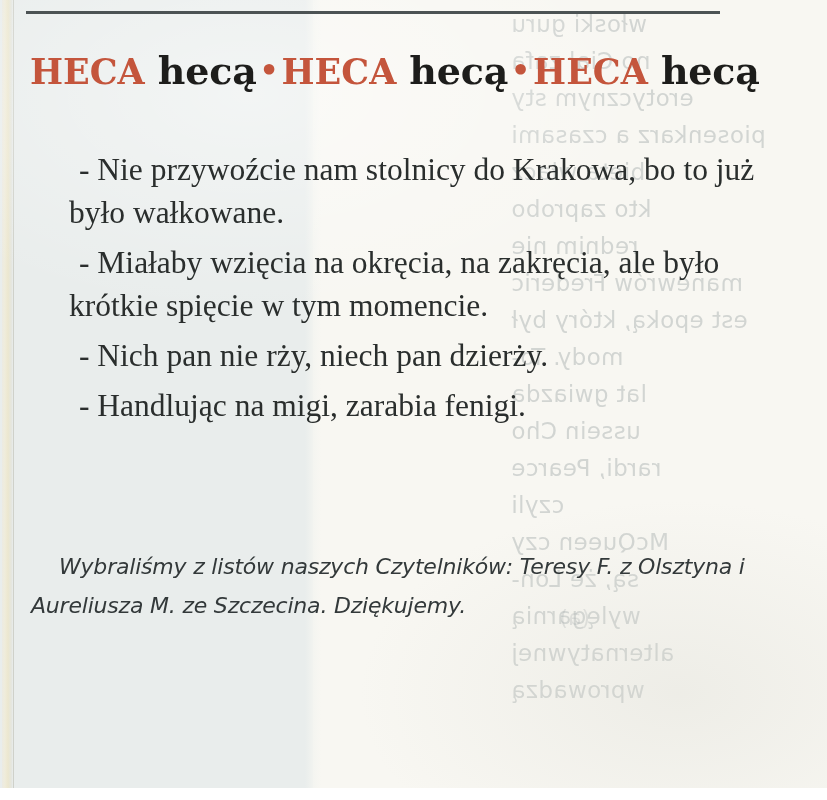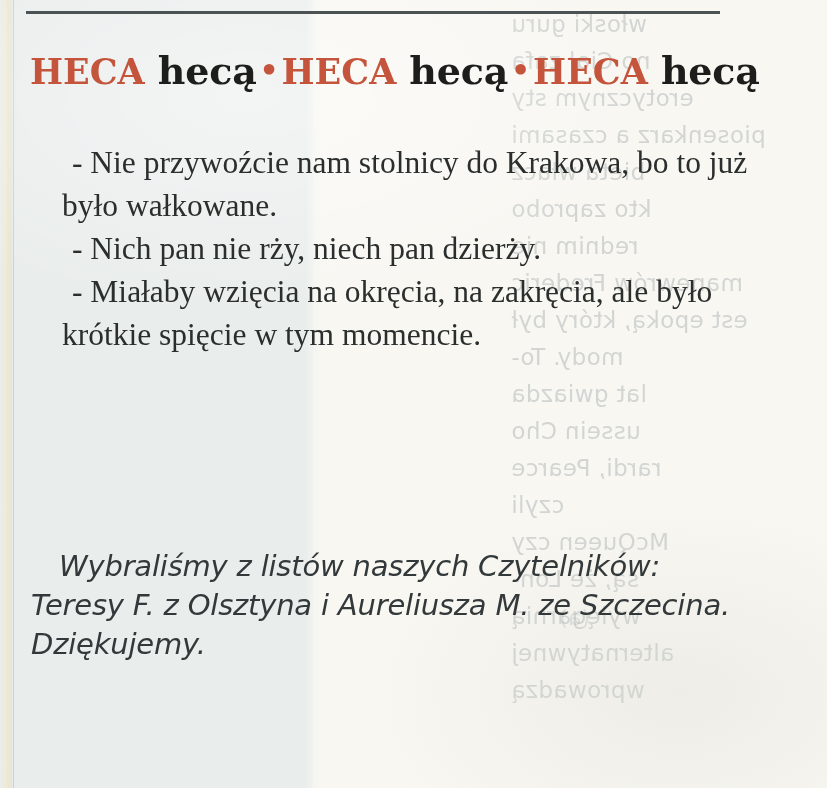--- a/index.html
+++ b/index.html
@@ -137,33 +137,33 @@
   
   .jokes {
     position: absolute;
     left: 62px; top: 141px;
     width: 700px;
     font-size: 31.5px;
     line-height: 43px;
     color: #2a2e2d;
   }
   .joke {
-    margin: 0;
+    margin: 7px;
     text-indent: 10px;
     white-space: normal;
   }
 
   
   .credit {
     position: absolute;
     left: 31px; top: 547px;
     width: 715px;
     font-family: "DejaVu Sans", "Liberation Sans", sans-serif;
     font-style: italic;
-    font-size: 29px;
+    font-size: 22px;
     line-height: 39px;
     color: #33393a;
     text-indent: 28px;
     letter-spacing: -0.2px;
   }
 </style>
 </head>
 <body>
 
 <div id="page">
@@ -202,19 +202,20 @@
 
   <div class="masthead">
     <span class="mh-heca">HECA</span>
     <span class="mh-heca-low">hecą</span><span class="mh-dot">•</span><span class="mh-heca">HECA</span>
     <span class="mh-heca-low">hecą</span><span class="mh-dot">•</span><span class="mh-heca">HECA</span>
     <span class="mh-heca-low">hecą</span>
   </div>
 
   <div class="jokes">
     <p class="joke">- Nie przywoźcie nam stolnicy do Krakowa, bo to już było wałkowane.</p>
+    <p class="joke">- Miałaby wzięcia na okręcia, na zakręcia, ale było krótkie spięcie w tym momencie.</p>
     <p class="joke">- Nich pan nie rży, niech pan dzierży.</p>
-    <p class="joke">- Miałaby wzięcia na okręcia, na zakręcia, ale było krótkie spięcie w tym momencie.</p>
+    <p class="joke">- Handlując na migi, zarabia fenigi.</p>
   </div>
 
   <div class="credit">Wybraliśmy z listów naszych Czytelników: Teresy F. z Olsztyna i Aureliusza M. ze Szczecina. Dziękujemy.</div>
 
 </div>
 
 </body></html>

